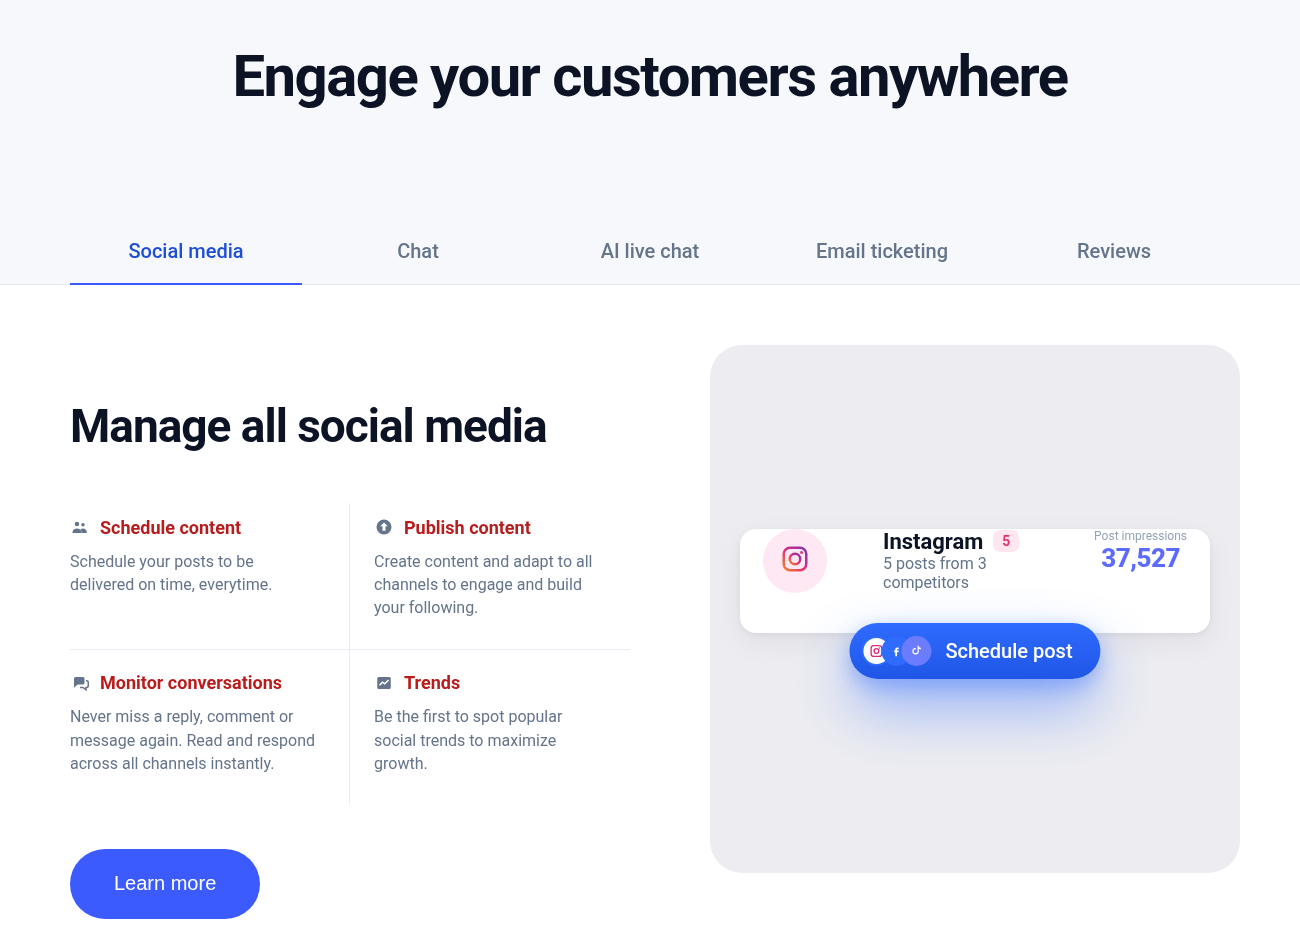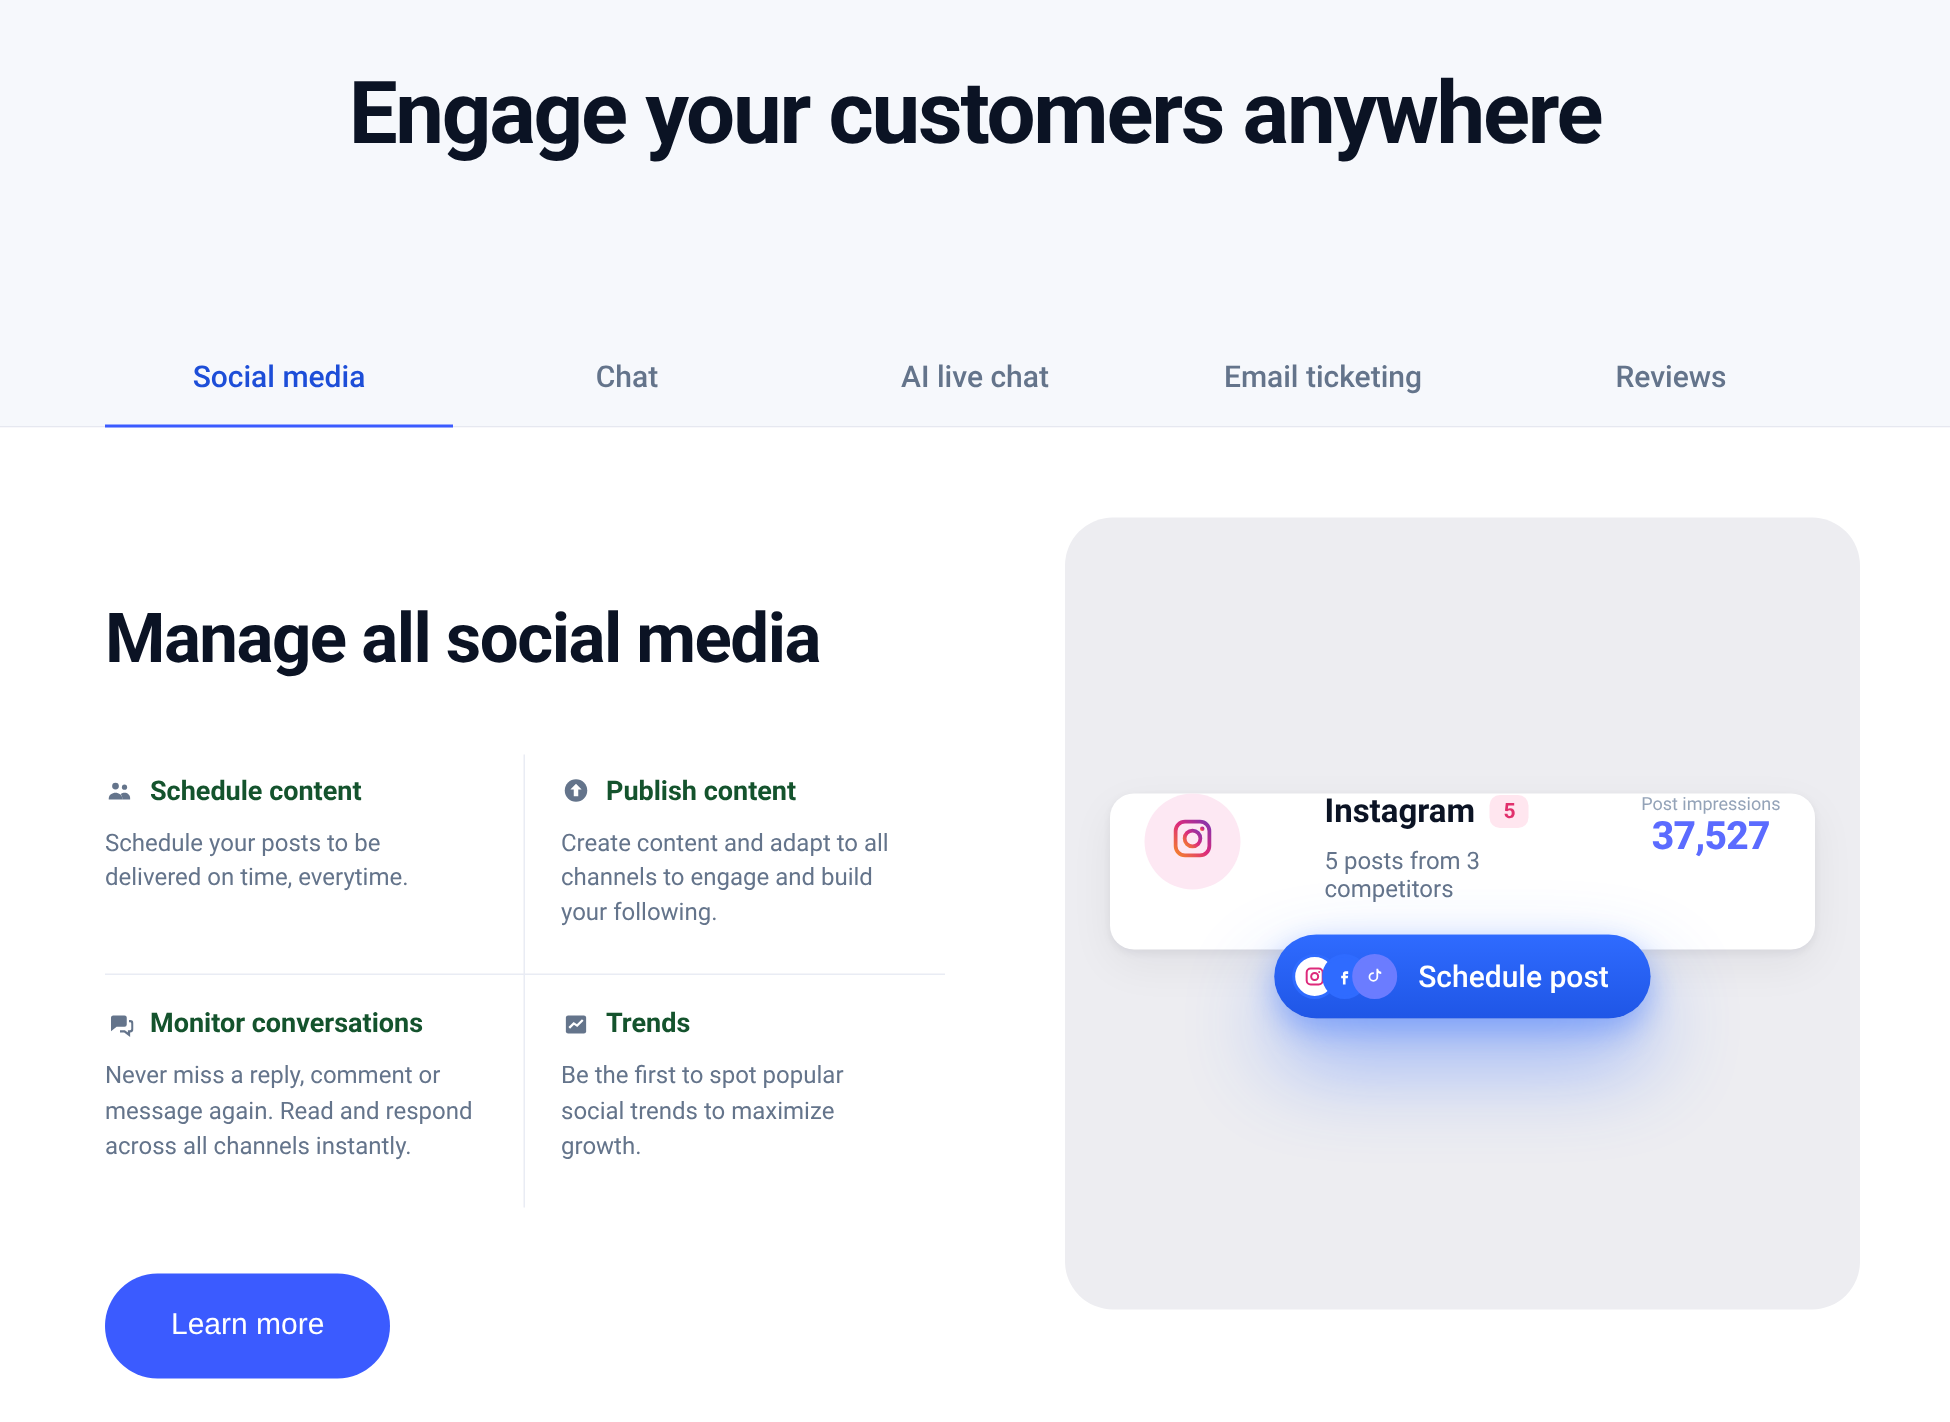--- a/index.html
+++ b/index.html
@@ -16,33 +16,33 @@
   .left { flex: 0 0 560px; padding-top: 54px; }
   .section-title { font-size: 46px; font-weight: 700; letter-spacing: -1px; color: #0b1324; margin-bottom: 50px; }
   .features { display: grid; grid-template-columns: 1fr 1fr; }
   .feat { padding: 14px 24px 30px 0; }
   .feat.a { border-right: 1px solid #e9ecf4; border-bottom: 1px solid #e9ecf4; }
   .feat.b { padding-left: 24px; border-bottom: 1px solid #e9ecf4; }
   .feat.c { border-right: 1px solid #e9ecf4; padding-top: 22px;}
   .feat.d { padding-left: 24px; padding-top: 22px;}
   .feat-head { display: flex; align-items: center; gap: 10px; }
   .feat-icon { width: 20px; height: 20px; display:inline-flex; align-items:center; justify-content:center; color:#64748b; }
-  .feat-title { font-size: 18px; font-weight: 700; color: #14532d; }
+  .feat-title { font-size: 18px; font-weight: 700; color: #b91c1c; }
   .feat-desc { margin-top: 12px; font-size: 16px; line-height: 1.45; color: #64748b; max-width: 250px; }
   .cta { margin-top: 44px; }
   .learn-btn { display: inline-flex; align-items:center; justify-content:center; height: 70px; padding: 0 44px; border-radius: 40px; background: #3b5bff; color: #fff; font-size: 20px; font-weight: 500; border: none; cursor: pointer; }
   .right { flex: 0 0 530px; position: absolute; right: -10px; top:0;}
   .panel { width: 530px; height: 528px; background: #ededf1; border-radius: 32px; position: relative; }
   .card { position: absolute; left: 30px; right: 30px; top: 184px; height: 104px; background: #fff; border-radius: 16px; box-shadow: 0 10px 30px rgba(15,23,42,.06), 0 2px 6px rgba(15,23,42,.06); display:flex; align-items:flex-start; padding: 0 23px; gap: 40px; }
   .ig-avatar { width: 64px; height: 64px; border-radius: 50%; background: #fde8f3; display:flex; align-items:center; justify-content:center; margin-right: 16px; }
   .card-main { flex: 1; }
   .card-title-row { display: flex; align-items: center; gap: 10px; }
   .card-title { font-size: 22px; font-weight: 700; color: #0b1324; }
   .badge { display:inline-flex; align-items:center; justify-content:center; min-width: 26px; height: 22px; padding: 0 6px; border-radius: 7px; background: #ffe6ef; color: #e1306c; font-size: 14px; font-weight:700; }
-  .card-sub { font-size: 16px; color: #64748b; margin-top: 10px; }
+  .card-sub { font-size: 16px; color: #64748b; margin-top: 0; }
   .card-right { text-align: center; }
   .imp-label { font-size: 12px; color: #94a3b8; }
   .imp-value { font-size: 26px; font-weight: 800; color: #5b6bff; letter-spacing: -0.5px; }
   .pill { position: absolute; left: 50%; transform: translateX(-50%); top: 278px; height: 56px; border-radius: 30px; background: linear-gradient(180deg,#2f6bff,#1f56e6); display:flex; align-items:center; padding: 0 28px 0 12px; gap: 14px; box-shadow: 0 30px 60px rgba(47,107,255,.45), 0 8px 20px rgba(47,107,255,.4); justify-content: flex-end; }
   .avatars { display:flex; }
   .av { width: 30px; height: 30px; border-radius: 50%; background:#fff; border: 2px solid #2f6bff; display:flex; align-items:center; justify-content:center; }
   .av + .av { margin-left: -10px; }
   .pill-label { color: #fff; font-size: 20px; font-weight: 500; }
 </style>
 </head>

